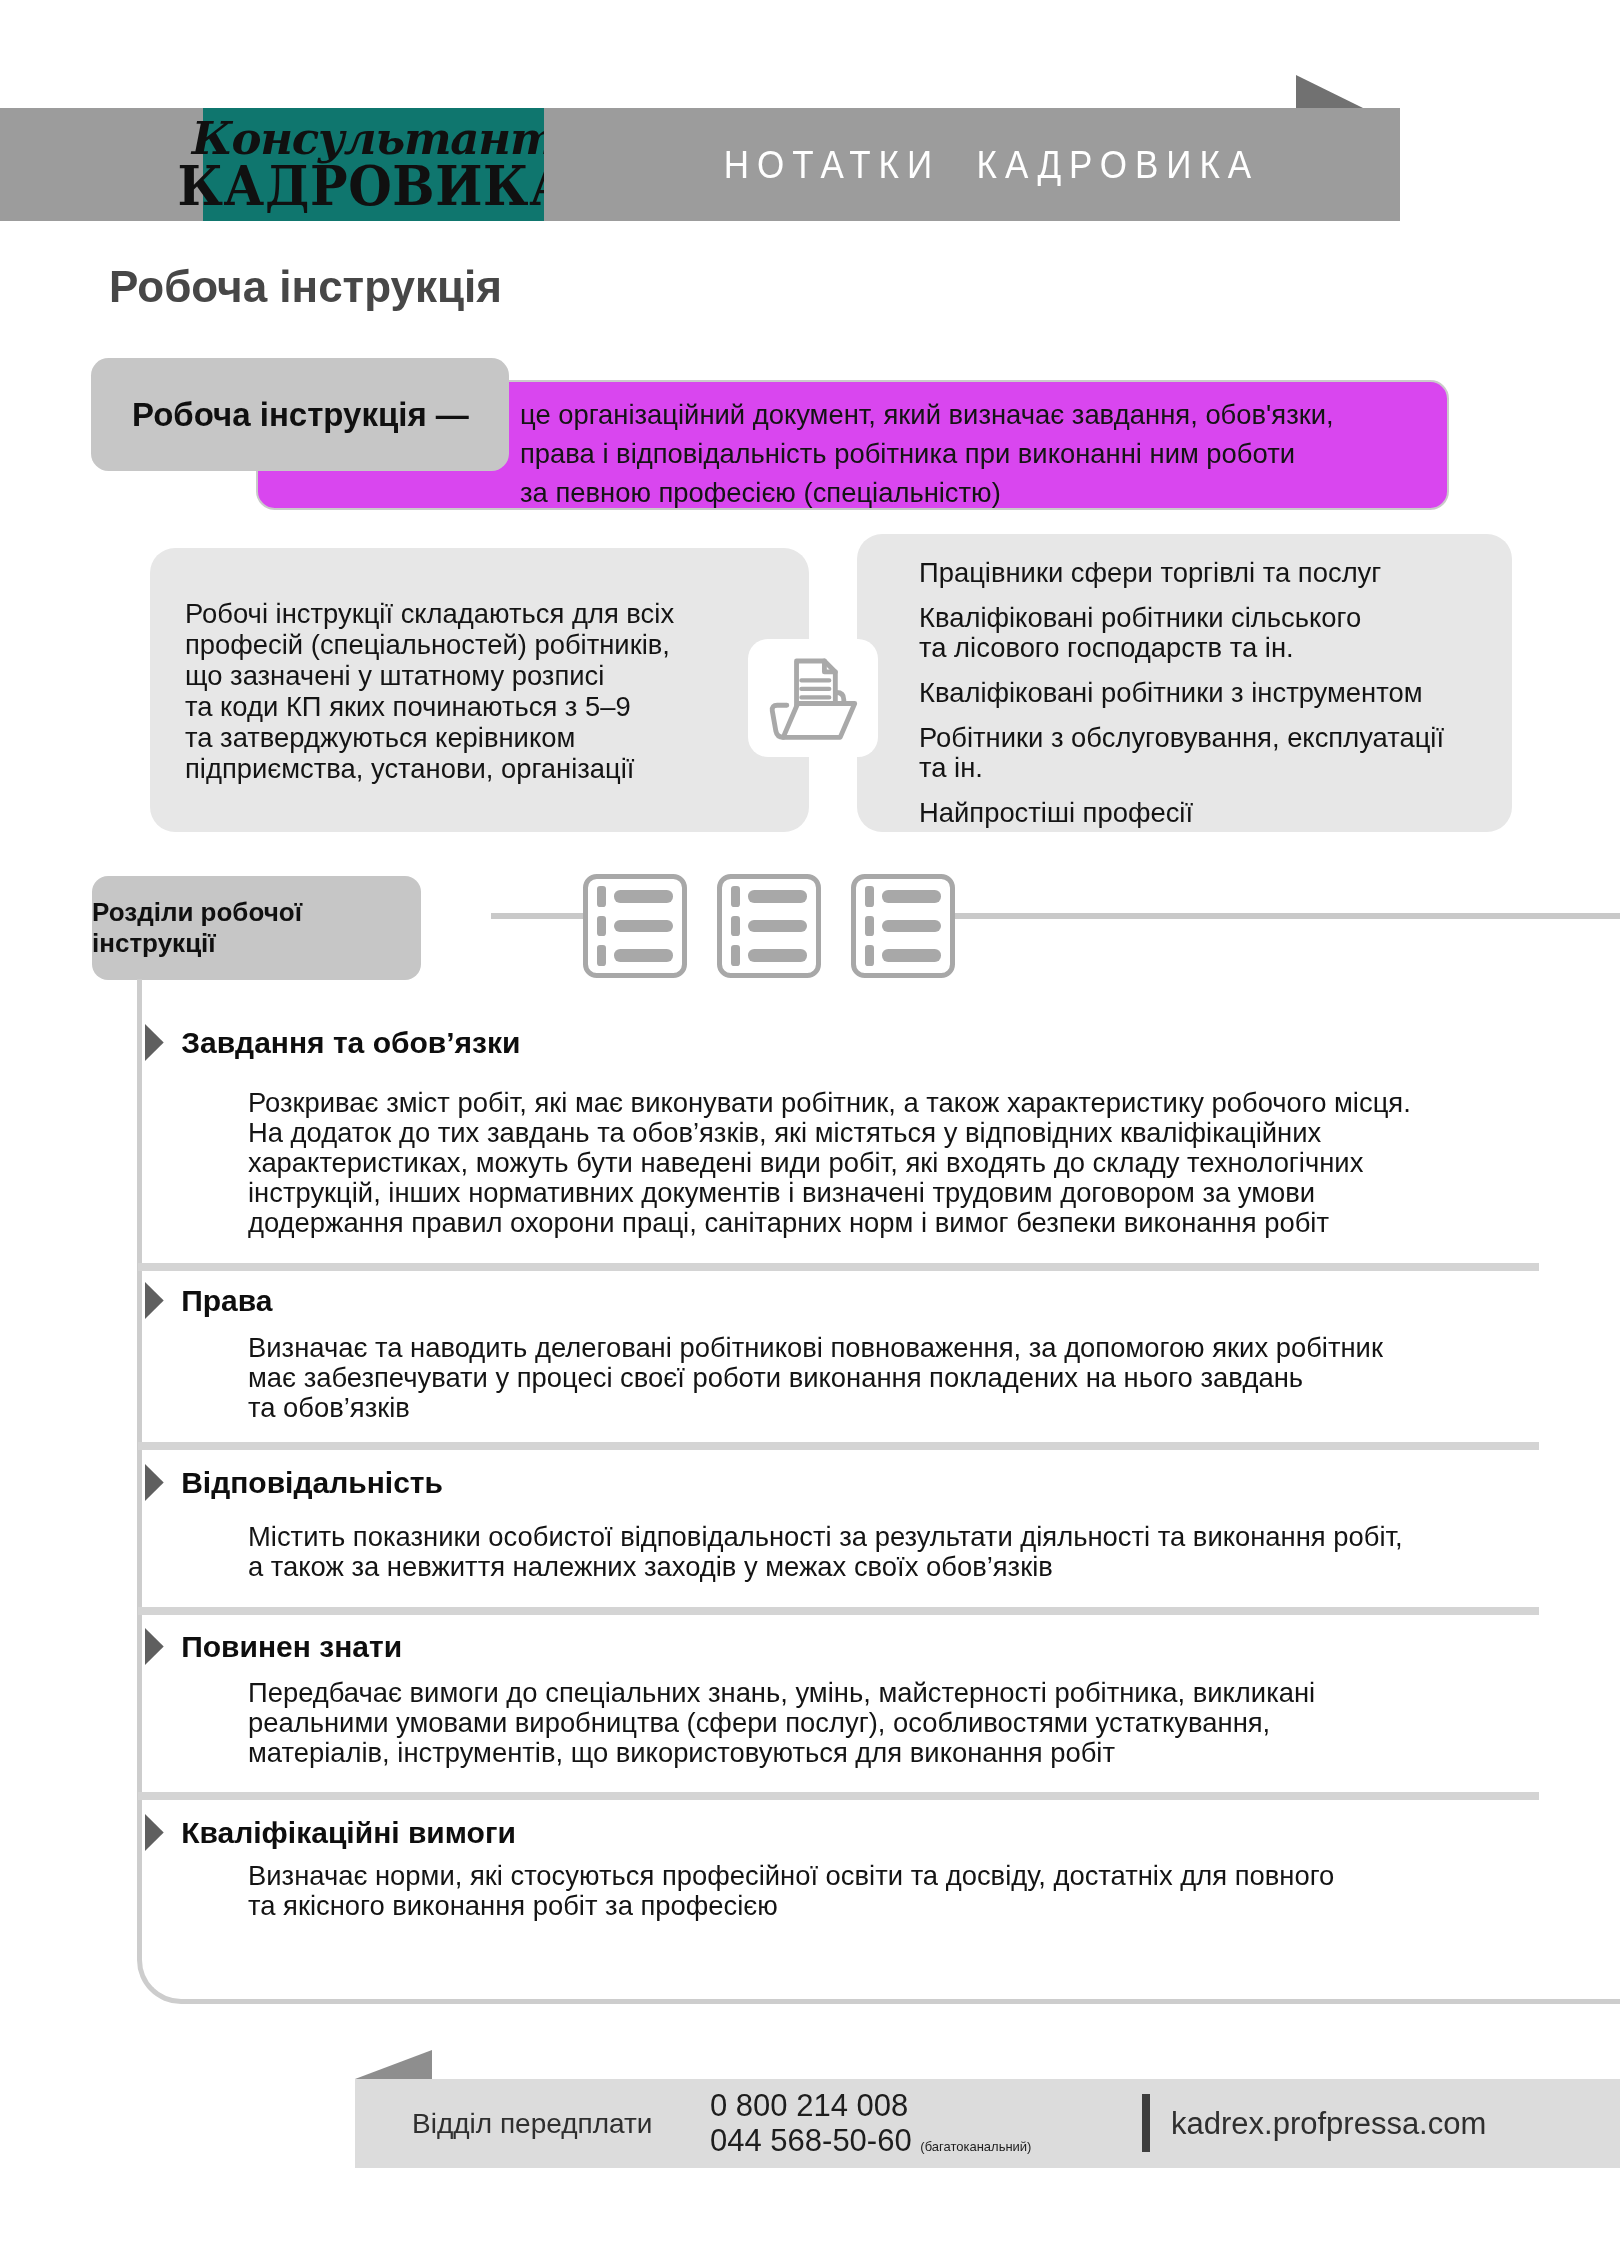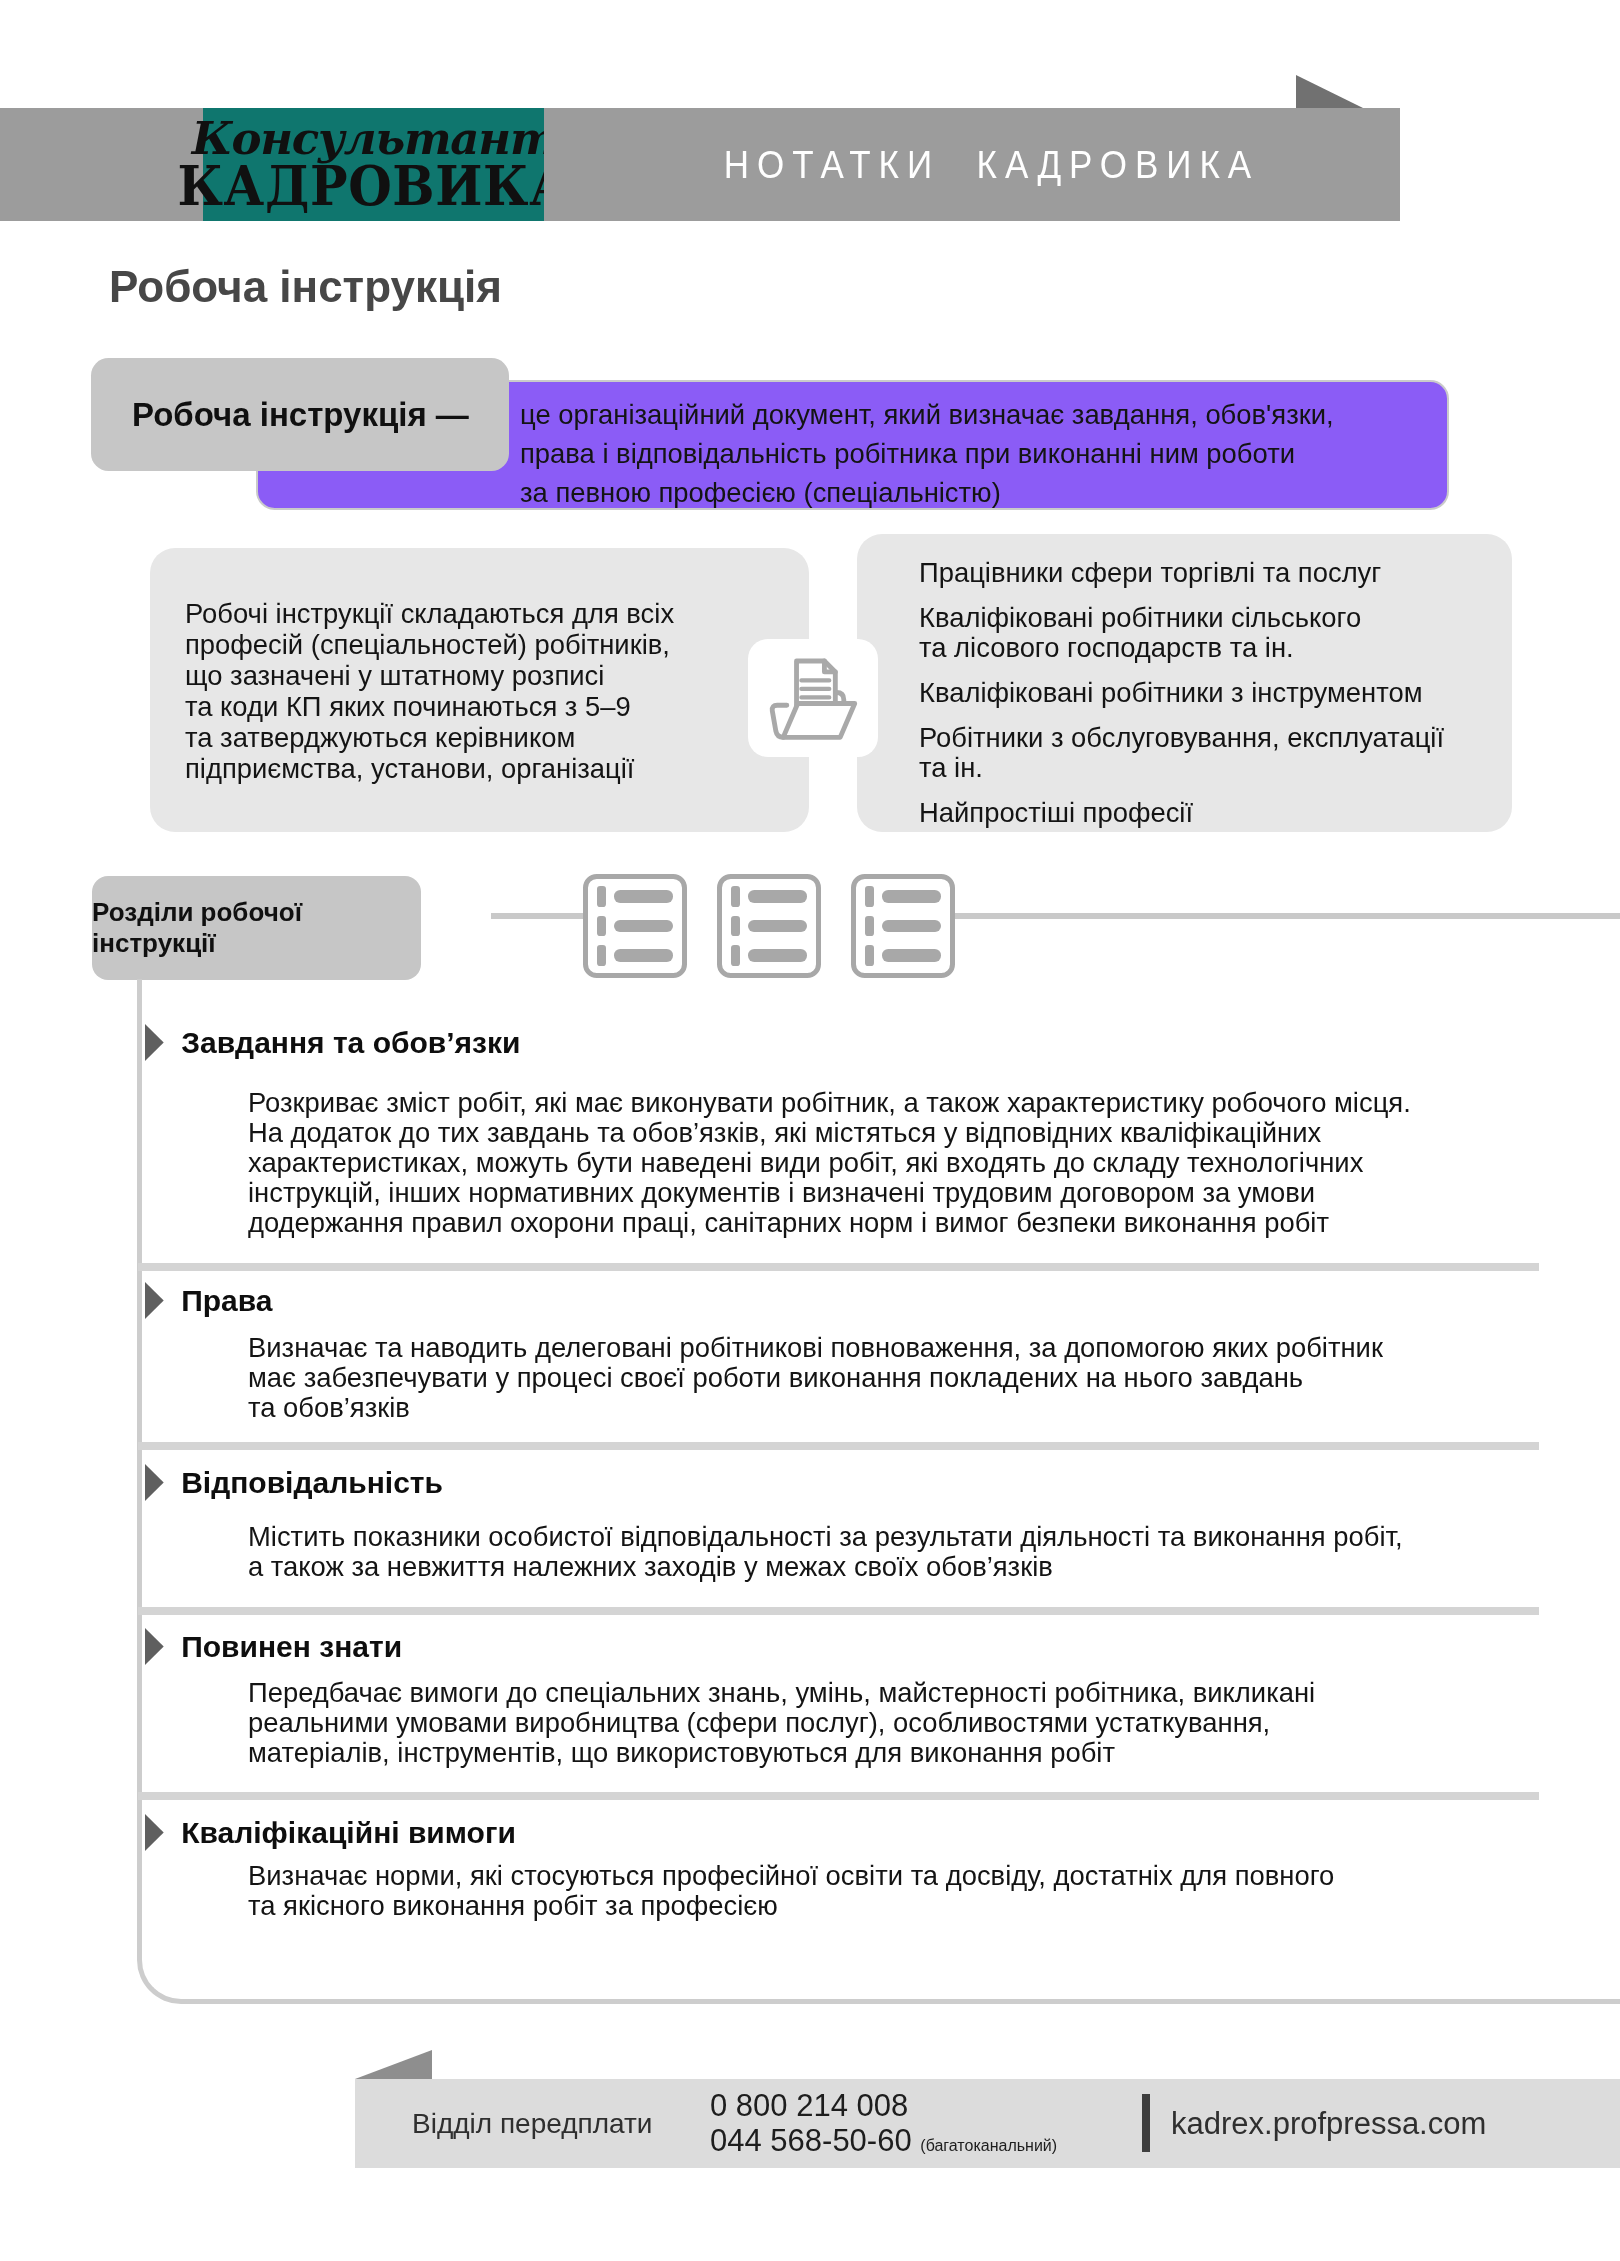--- a/index.html
+++ b/index.html
@@ -18,21 +18,21 @@
               display:flex;align-items:center;justify-content:center;padding-left:39px;}
   .hdr-banner span{color:#ffffff;font-size:35px;font-weight:400;letter-spacing:8px;word-spacing:18.7px;
                    transform:scaleY(1.12);}
   .hdr-fold{position:absolute;left:1296px;top:75px;width:67px;height:33px;background:#717171;
             clip-path:polygon(0 0,0 100%,100% 100%);}
 
   
   .page-title{position:absolute;left:109px;top:262px;font-size:44px;font-weight:bold;color:#474747;}
 
   
-  .def-box{position:absolute;left:256px;top:380px;width:1193px;height:130px;background:#8b5cf6;
+  .def-box{position:absolute;left:256px;top:380px;width:1193px;height:130px;background:#d946ef;
            border:2.5px solid #cacaca;border-radius:18.7px;box-sizing:border-box;}
   .def-text{position:absolute;left:262px;top:12.5px;font-size:27.4px;line-height:39px;
             white-space:pre-line;color:#141414;}
   .def-label{position:absolute;left:91px;top:358px;width:418px;height:113px;background:#c6c6c6;
              border-radius:17.5px;display:flex;align-items:center;padding-left:41px;box-sizing:border-box;
              font-size:33px;font-weight:bold;color:#101010;}
 
   
   .info-left{position:absolute;left:150px;top:548px;width:659px;height:284px;background:#e7e7e7;
              border-radius:25px;box-sizing:border-box;padding:50px 18.7px 0 35px;
@@ -70,21 +70,21 @@
   .sec-body{position:absolute;left:248px;margin:0;font-size:27.4px;line-height:30px;
             white-space:pre-line;color:#141414;}
 
   
   .ftr-fold{position:absolute;left:355px;top:2050px;width:77px;height:29px;background:#8e8e8e;
             clip-path:polygon(100% 0,100% 100%,0 100%);}
   .ftr-bar{position:absolute;left:355px;top:2079px;width:1265px;height:89px;background:#dcdcdc;}
   .ftr-label{position:absolute;left:57px;top:0;height:89px;display:flex;align-items:center;
              font-size:28px;color:#2f2f2f;}
   .ftr-phones{position:absolute;left:355px;top:8.7px;font-size:31px;color:#1d1d1d;line-height:35px;}
-  .ftr-note{font-size:16px;color:#1d1d1d;}
+  .ftr-note{font-size:13px;color:#1d1d1d;}
   .ftr-sep{position:absolute;left:787px;top:15px;width:8px;height:58px;background:#3e3e3e;}
   .ftr-url{position:absolute;left:816px;top:0;height:89px;display:flex;align-items:center;
            font-size:31px;color:#2f2f2f;}
   svg{display:block;}
 </style>
 </head>
 <body>
 
 <div class="page">
 

